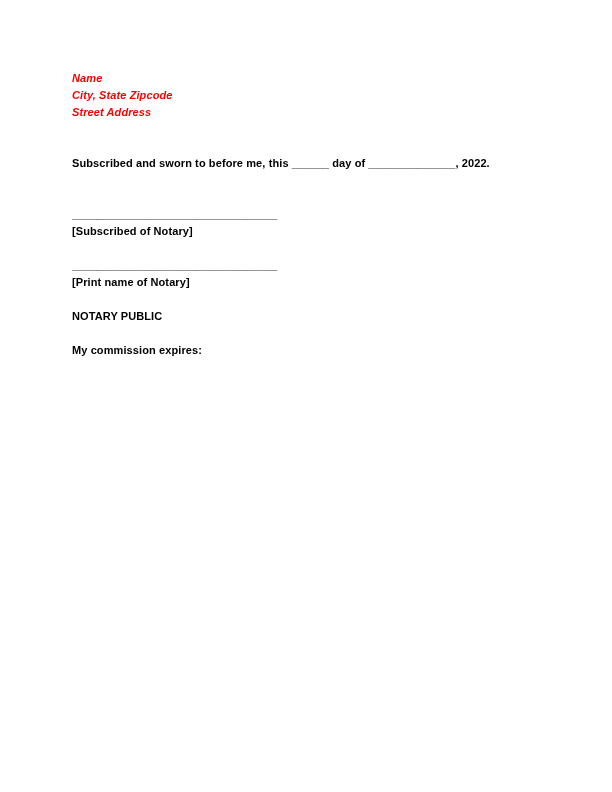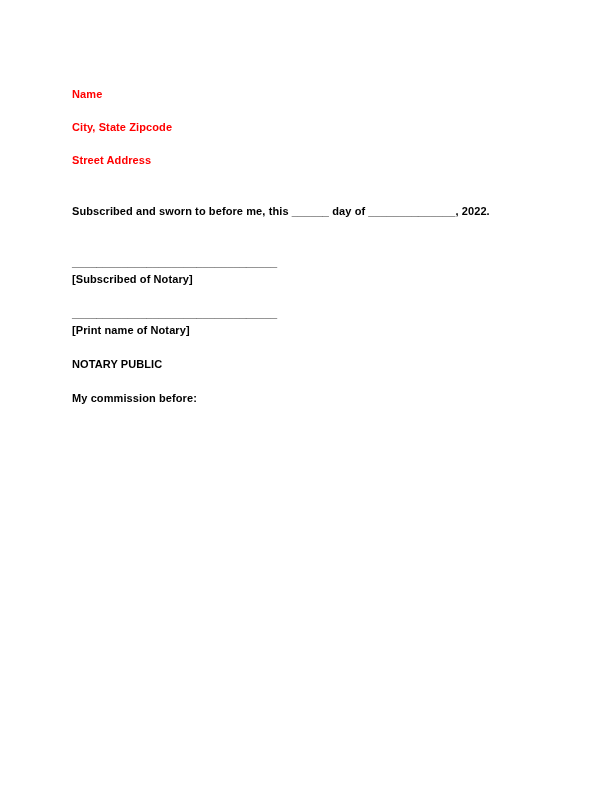--- a/index.html
+++ b/index.html
@@ -25,21 +25,21 @@
     height: 17px;
     line-height: 17px;
     font-size: 11px;
     font-weight: bold;
     color: #000000;
     white-space: pre;
     letter-spacing: 0.1px;
   }
   .line.red {
     color: var(--accent-red, #ff0000);
-    margin-top: 16px;
+    font-style: italic;
   }
 </style>
 </head>
 <body>
 
 <div class="page">
   <div class="content">
     <div class="line red">Name</div>
     <div class="line red">City, State Zipcode</div>
     <div class="line red">Street Address</div>
@@ -49,15 +49,15 @@
     <div class="line"></div>
     <div class="line"></div>
     <div class="line">_________________________________</div>
     <div class="line">[Subscribed of Notary]</div>
     <div class="line"></div>
     <div class="line">_________________________________</div>
     <div class="line">[Print name of Notary]</div>
     <div class="line"></div>
     <div class="line">NOTARY PUBLIC</div>
     <div class="line"></div>
-    <div class="line">My commission before:</div>
+    <div class="line">My commission expires:</div>
   </div>
 </div>
 
 </body></html>

